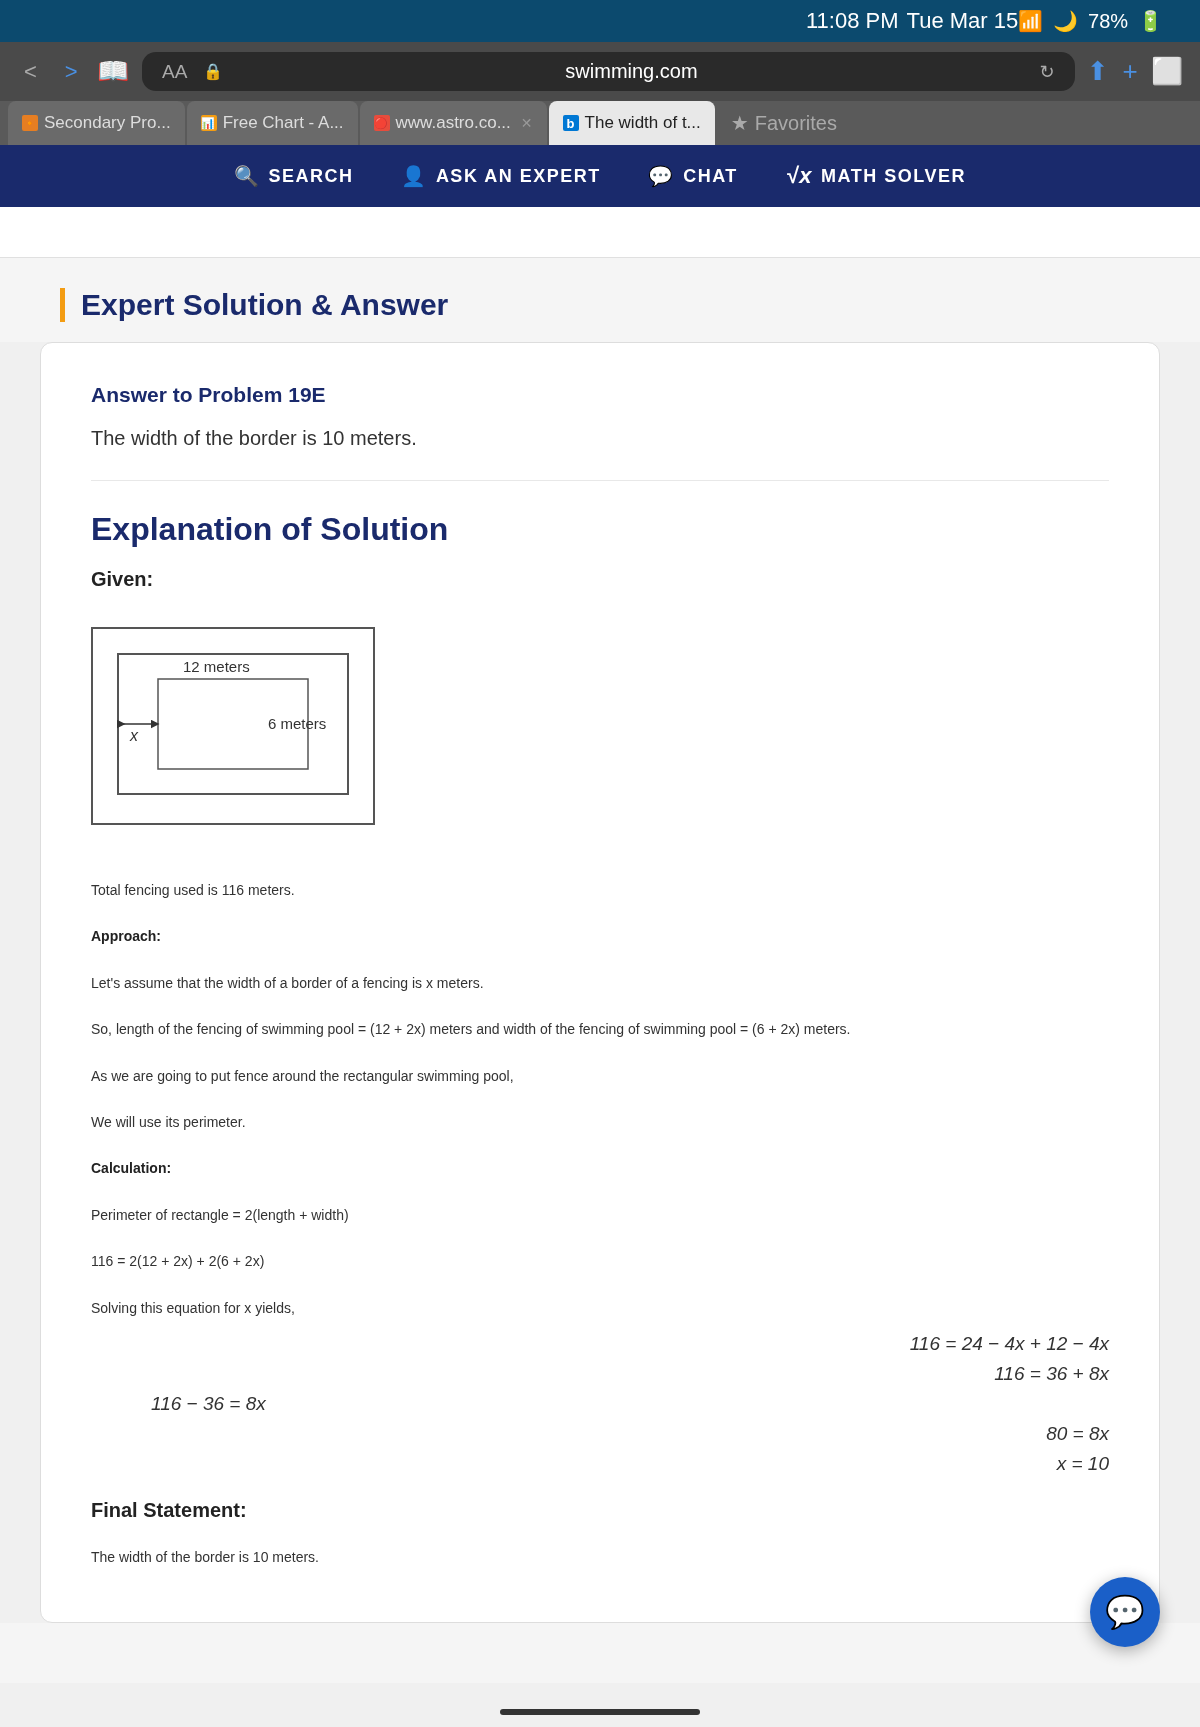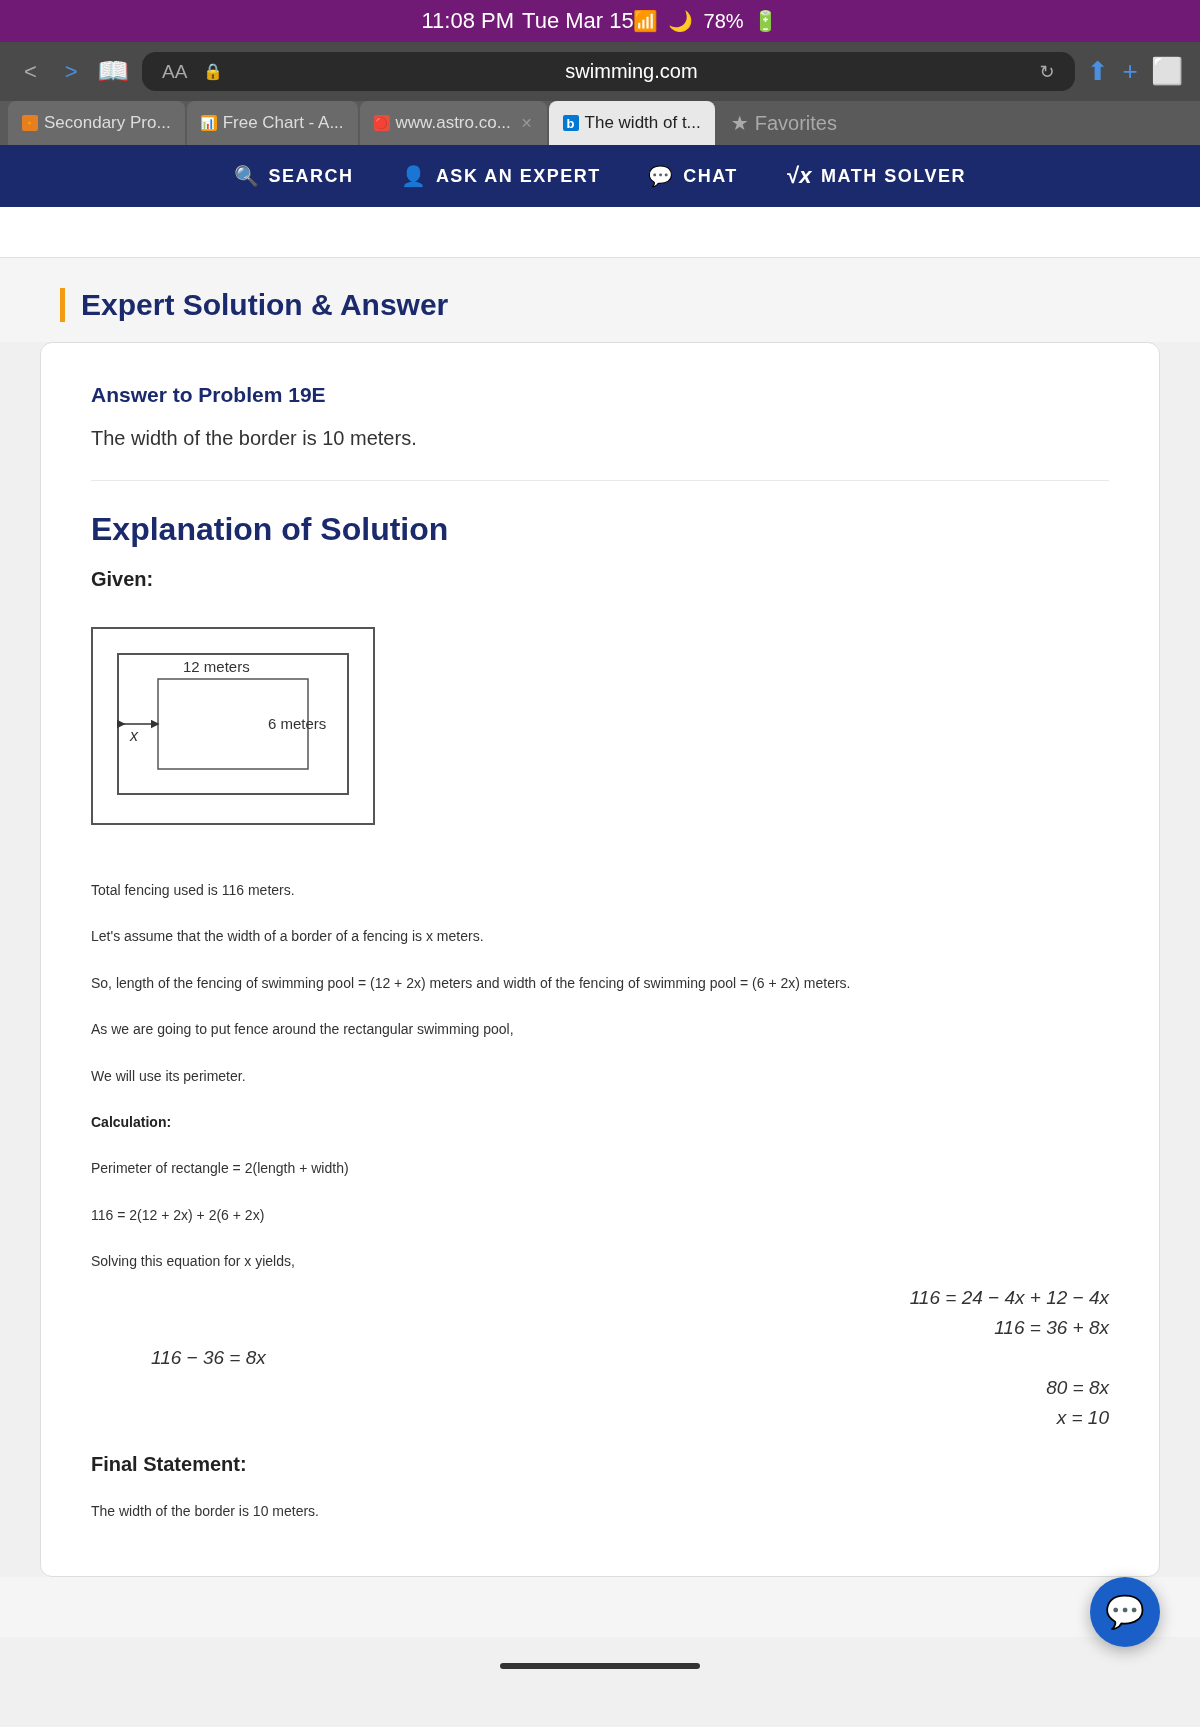--- a/index.html
+++ b/index.html
@@ -1,24 +1,24 @@
 <!DOCTYPE html>
 <html><head>
   <meta charset="utf-8">
   <meta name="viewport" content="width=device-width, initial-scale=1">
   <style>
     * { box-sizing: border-box; margin: 0; padding: 0; }
     body { font-family: -apple-system, BlinkMacSystemFont, 'Segoe UI', sans-serif; background: #f0f0f0; width: 1200px; min-height: 1727px; overflow-x: hidden; }
 
     
     .status-bar {
-      background: #701a75;
+      background: #0c4a6e;
       color: white;
       display: flex;
-      justify-content: center;
+      justify-content: flex-end;
       align-items: center;
       padding: 8px 37px;
       font-size: 22px;
       font-weight: 500;
     }
     .status-left { display: flex; gap: 8px; align-items: center; }
     .status-right { display: flex; gap: 10px; align-items: center; font-size: 20px; }
 
     
     .browser-chrome {
@@ -363,20 +363,23 @@
 
         <text x="70" y="23" font-size="15" fill="#333">12 meters</text>
 
         <text x="155" y="80" font-size="15" fill="#333">6 meters</text>
       </svg>
     </div>
   </div>
 
   <p class="paragraph">Total fencing used is 116 meters.</p>
 
+  <p class="paragraph">
+    <span class="bold-label">Approach:</span>
+  </p>
 
   <p class="paragraph">Let's assume that the width of a border of a fencing is x meters.</p>
   <p class="paragraph">So, length of the fencing of swimming pool = (12 + 2x) meters and width of the fencing of swimming pool = (6 + 2x) meters.</p>
   <p class="paragraph">As we are going to put fence around the rectangular swimming pool,</p>
   <p class="paragraph">We will use its perimeter.</p>
 
   <p class="paragraph">
     <span class="bold-label">Calculation:</span>
   </p>
 

